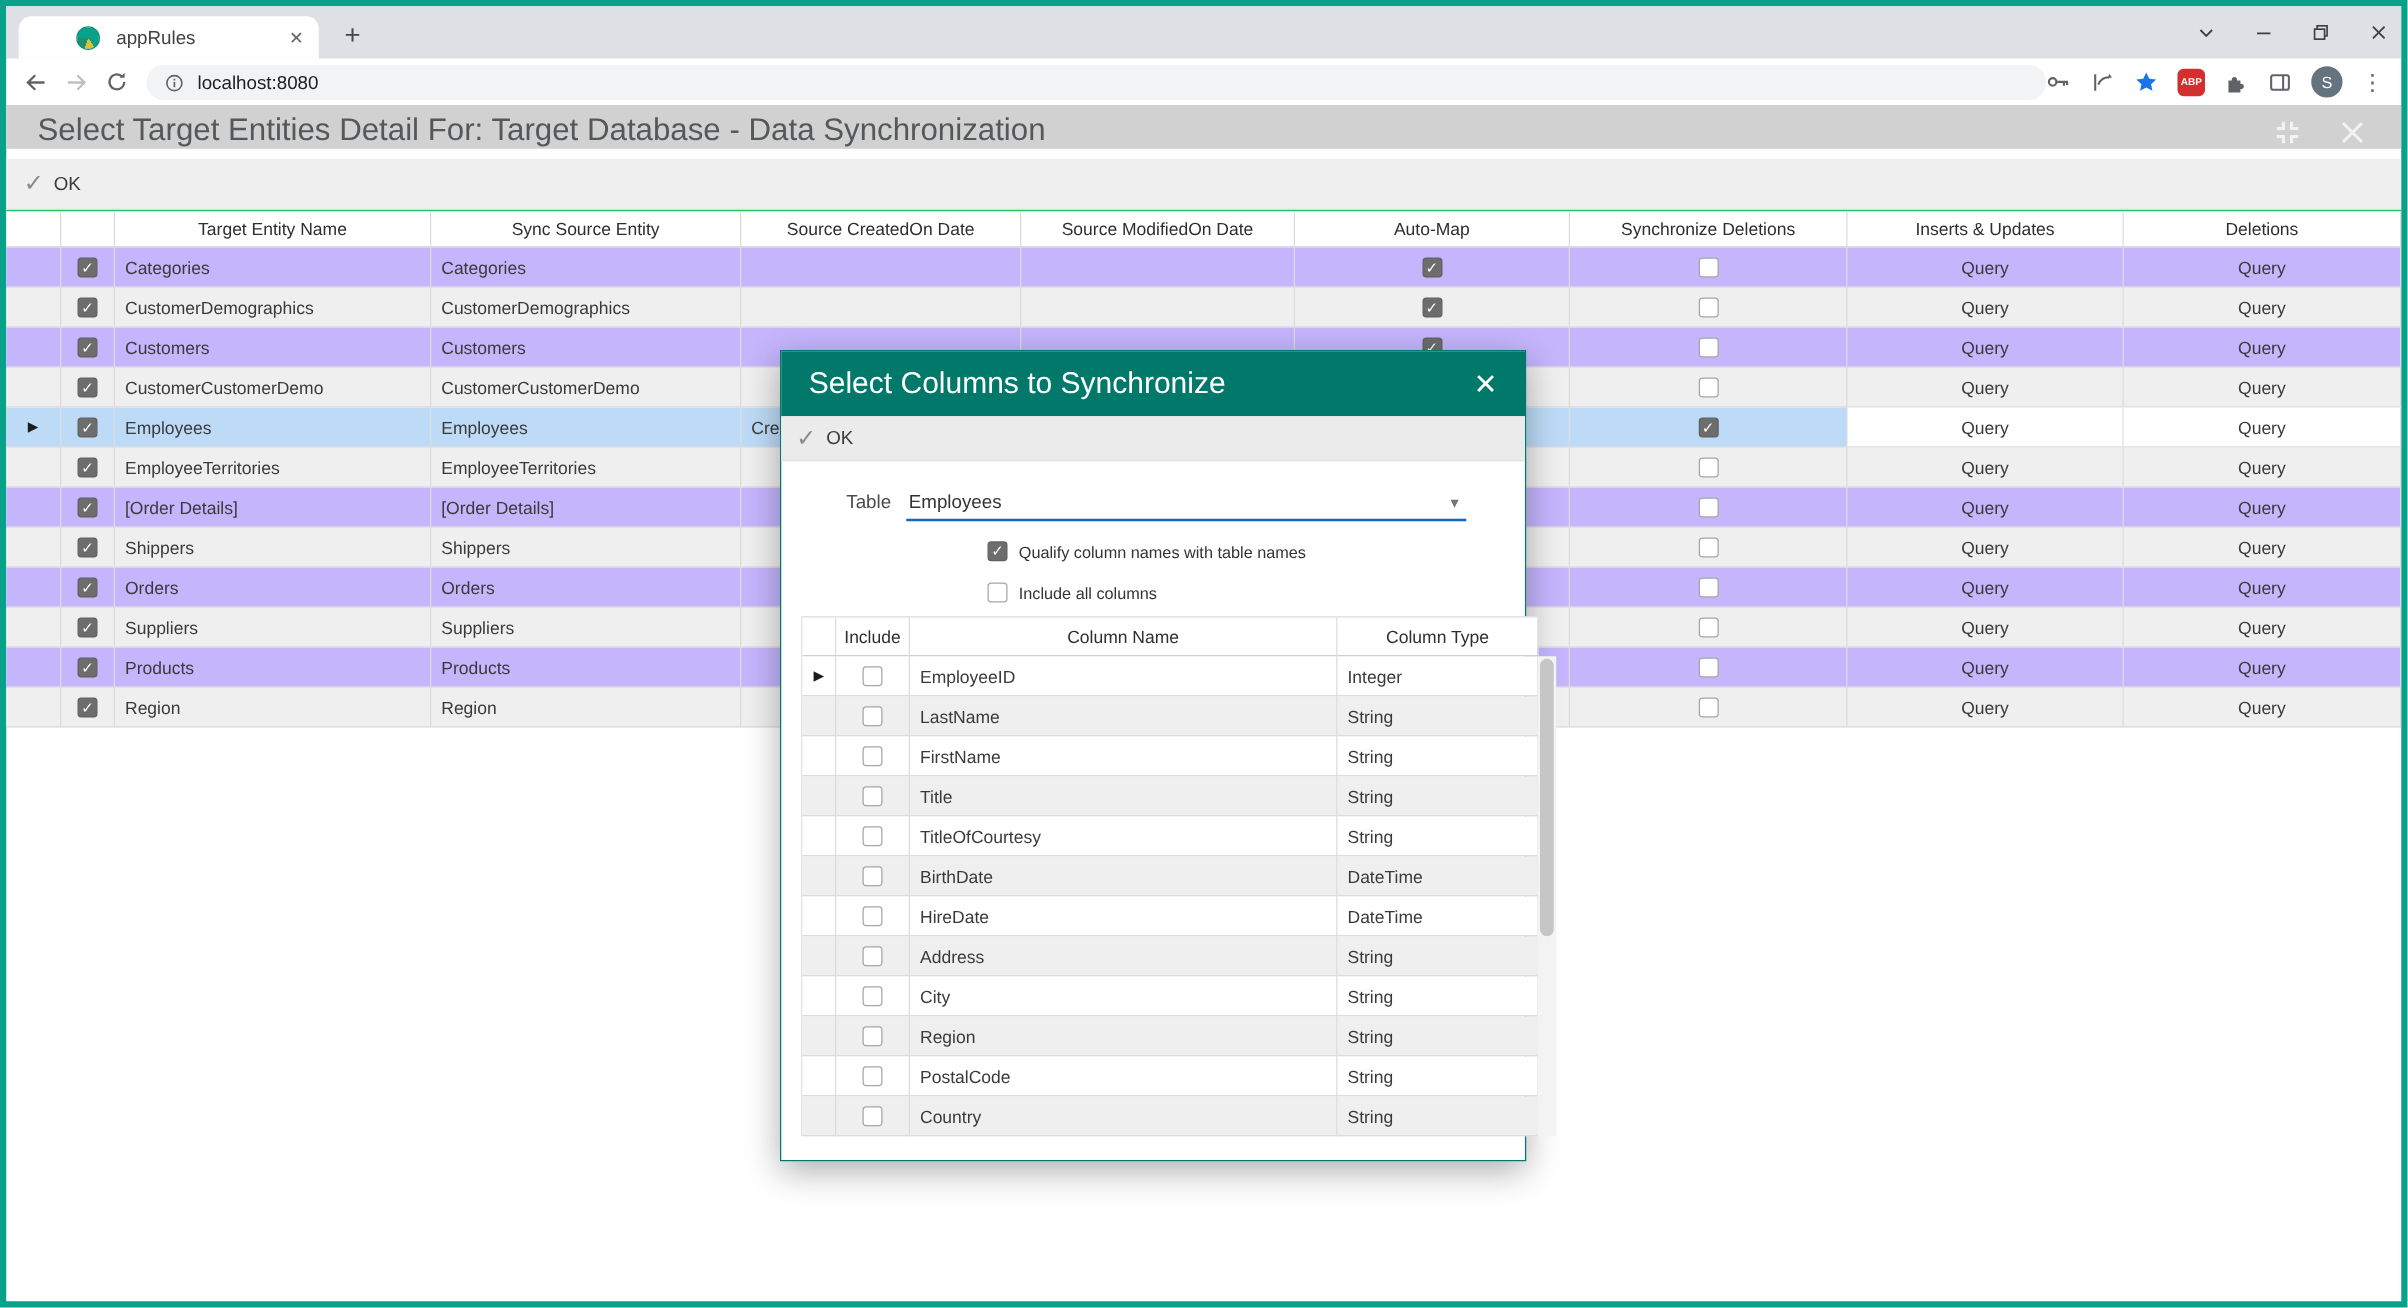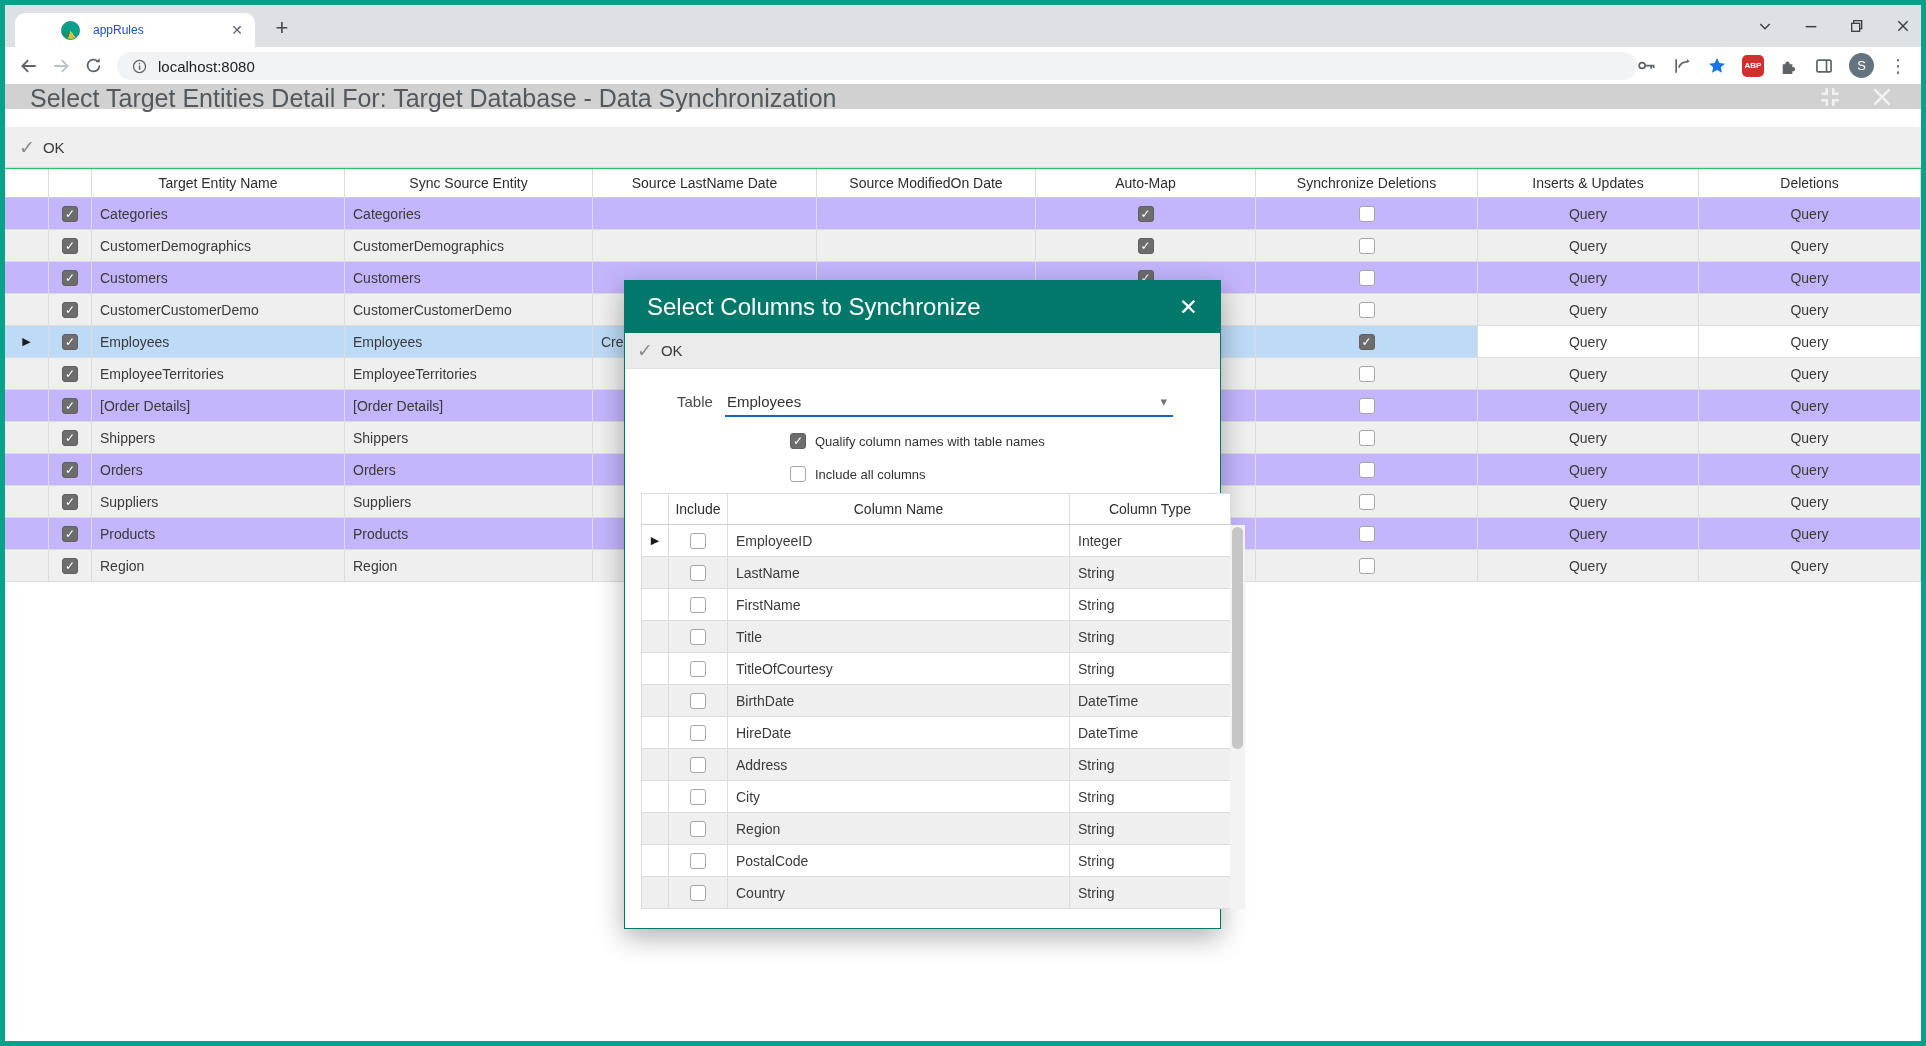--- a/index.html
+++ b/index.html
@@ -5,38 +5,38 @@
   * { box-sizing: border-box; margin: 0; padding: 0; }
   html,body { width:1926px; height:1046px; }
   body { font-family: "Liberation Sans", sans-serif; background:#fff; }
   .stage { position:relative; width:1926px; height:1046px; border:5px solid #0aa18a; background:#fff; overflow:hidden; }
 
   
   .tabstrip { position:absolute; left:0; top:0; width:1916px; height:42px; background:#dde1e6; }
   .tab { position:absolute; left:10px; top:8px; width:240px; height:34px; background:#fff; border-radius:10px 10px 0 0; display:flex; align-items:center; }
   .favicon { position:absolute; left:46px; width:19px; height:19px; border-radius:50%;
              background:conic-gradient(#0aa18a 0 40%, #d9c23a 40% 55%, #1f8f6e 55% 75%, #0aa18a 75%); border:1px solid #0b8f7c; }
-  .tab-title { position:absolute; left:78px; font-size:12px; color:#1d4ed8; }
+  .tab-title { position:absolute; left:78px; font-size:15px; color:#404040; }
   .tab-close { position:absolute; right:12px; font-size:14px; color:#5f6368; cursor:default; }
   .newtab { position:absolute; left:262px; top:8px; width:30px; height:30px; display:flex; align-items:center; justify-content:center; font-size:22px; color:#44474a; }
   .winctrls { position:absolute; right:10px; top:0; height:42px; display:flex; align-items:center; gap:30px; color:#3c4043; }
   .winctrls svg { display:block; }
 
   .toolbar { position:absolute; left:0; top:42px; width:1916px; height:37px; background:#fff; display:flex; align-items:center; }
   .navic { display:flex; align-items:center; justify-content:center; width:32px; height:32px; }
   .nav-back { margin-left:8px; } .nav-fwd { } .nav-reload { }
   .urlpill { position:absolute; left:112px; top:5px; height:28px; width:1520px; background:#f1f3f4; border-radius:14px; display:flex; align-items:center; padding:0 14px; gap:10px; }
   .url-text { font-size:15px; color:#202124; }
   .bar-icons { position:absolute; right:14px; top:0; height:37px; display:flex; align-items:center; gap:15px; }
   .abp { width:22px; height:22px; background:#d32f2f; border-radius:5px; color:#fff; font-size:8px; font-weight:bold; display:flex; align-items:center; justify-content:center; }
   .avatar { width:25px; height:25px; border-radius:50%; background:#64747e; color:#fff; font-size:13px; display:flex; align-items:center; justify-content:center; }
   .dots { font-size:18px; color:#5f6368; letter-spacing:0; }
 
   
-  .titlebar { position:absolute; left:0; top:79px; width:1916px; height:25px; background:#d1d1d1; display:flex; align-items:flex-start; }
+  .titlebar { position:absolute; left:0; top:79px; width:1916px; height:35px; background:#d1d1d1; display:flex; align-items:flex-end; }
   .page-title { margin-left:25px; font-size:25px; color:#54585b; }
   .tb-icons { position:absolute; right:26px; display:flex; align-items:center; gap:26px; }
 
   
   .okbar { position:absolute; left:0; top:122px; width:1916px; height:41px; background:#efefef; border-bottom:1px solid #dadada; display:flex; align-items:center; }
   .okbtn { display:flex; align-items:center; gap:8px; margin-left:14px; font-size:15px; color:#3a3a3a; }
   .okcheck { color:#8a8a8a; font-size:19px; }
 
   
   .etable { position:absolute; left:0; top:163px; width:1916px; }
@@ -199,21 +199,21 @@
       <span>OK</span>
     </span>
   </div>
 
   <div class="etable">
     <div class="ehead">
         <div class="c hc"></div>
         <div class="c hc"></div>
         <div class="c hc">Target Entity Name</div>
         <div class="c hc">Sync Source Entity</div>
-        <div class="c hc">Source LastName Date</div>
+        <div class="c hc">Source CreatedOn Date</div>
         <div class="c hc">Source ModifiedOn Date</div>
         <div class="c hc">Auto-Map</div>
         <div class="c hc">Synchronize Deletions</div>
         <div class="c hc">Inserts &amp; Updates</div>
         <div class="c hc">Deletions</div>
       </div>
     <div>
         <div class="erow">
           <div class="c ind"></div>
           <div class="c ctr">

